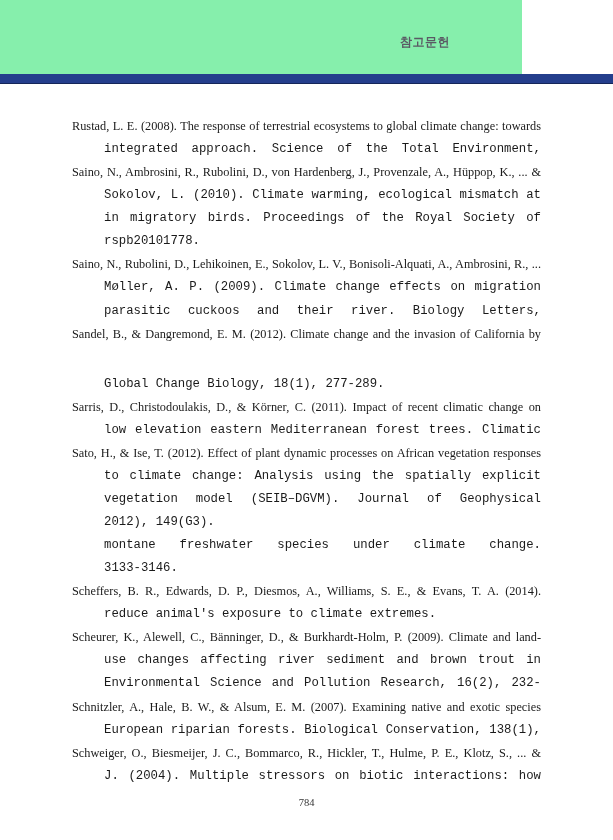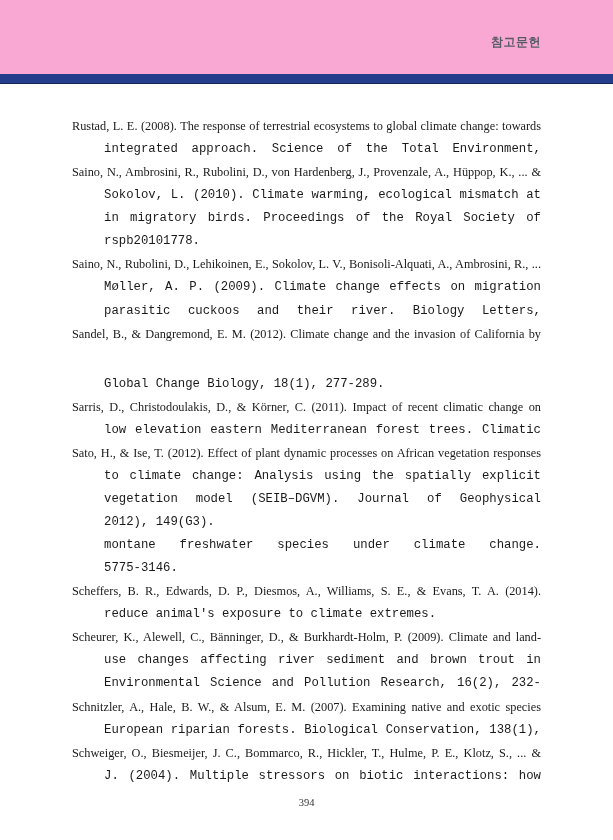--- a/index.html
+++ b/index.html
@@ -11,23 +11,23 @@
       width: 613px;
       height: 840px;
       position: relative;
       overflow: hidden;
       font-family: "Liberation Serif", serif;
       color: #1a1a1a;
     }
     .header-band {
       position: absolute;
       left: 0; top: 0;
-      width: 613px;
+      width: 522px;
       height: 74px;
-      background: #f9a8d4;
+      background: #86efac;
     }
     .header-title {
       position: absolute;
       right: 72px;
       top: 34px;
       font-family: "DejaVu Sans", sans-serif;
       font-size: 12px;
       font-weight: bold;
       color: #5a5a64;
       letter-spacing: 0.5px;
@@ -115,21 +115,21 @@
 
   <div class="ref-entry">
     <div class="ref-line" style="white-space: normal; overflow: hidden;">Sato, H., &amp; Ise, T. (2012). Effect of plant dynamic processes on African vegetation responses</div>
     <div class="ref-line cont" style="white-space: normal; overflow: hidden;">to climate change: Analysis using the spatially explicit individual–based dynamic global</div>
     <div class="ref-line cont" style="white-space: normal; overflow: hidden;">vegetation model (SEIB–DGVM). Journal of Geophysical Research: Biogeosciences (2005–</div>
     <div class="ref-line cont last" style="white-space: normal; overflow: hidden;">2012), 149(G3).</div>
   </div>
 
   <div class="ref-entry">
     <div class="ref-line cont" style="white-space: normal; overflow: hidden;">montane freshwater species under climate change. Biodiversity and Conservation, 20(13),</div>
-    <div class="ref-line cont last" style="white-space: normal; overflow: hidden;">5775-3146.</div>
+    <div class="ref-line cont last" style="white-space: normal; overflow: hidden;">3133-3146.</div>
   </div>
 
   <div class="ref-entry">
     <div class="ref-line" style="white-space: normal; overflow: hidden;">Scheffers, B. R., Edwards, D. P., Diesmos, A., Williams, S. E., &amp; Evans, T. A. (2014). Microhabitats</div>
     <div class="ref-line cont last" style="white-space: normal; overflow: hidden;">reduce animal's exposure to climate extremes.</div>
   </div>
 
   <div class="ref-entry">
     <div class="ref-line" style="white-space: normal; overflow: hidden;">Scheurer, K., Alewell, C., Bänninger, D., &amp; Burkhardt-Holm, P. (2009). Climate and land-</div>
     <div class="ref-line cont" style="white-space: normal; overflow: hidden;">use changes affecting river sediment and brown trout in alpine countries—a review.</div>
@@ -140,13 +140,13 @@
     <div class="ref-line" style="white-space: normal; overflow: hidden;">Schnitzler, A., Hale, B. W., &amp; Alsum, E. M. (2007). Examining native and exotic species diversity in</div>
     <div class="ref-line cont last" style="white-space: normal; overflow: hidden;">European riparian forests. Biological Conservation, 138(1), 146-156.</div>
   </div>
 
   <div class="ref-entry">
     <div class="ref-line" style="white-space: normal; overflow: hidden;">Schweiger, O., Biesmeijer, J. C., Bommarco, R., Hickler, T., Hulme, P. E., Klotz, S., ... &amp; Settele,</div>
     <div class="ref-line cont" style="white-space: normal; overflow: hidden;">J. (2004). Multiple stressors on biotic interactions: how climate change and alien species</div>
   </div>
 </div>
 
-<div class="page-number">394</div>
+<div class="page-number">784</div>
 
 </body></html>

